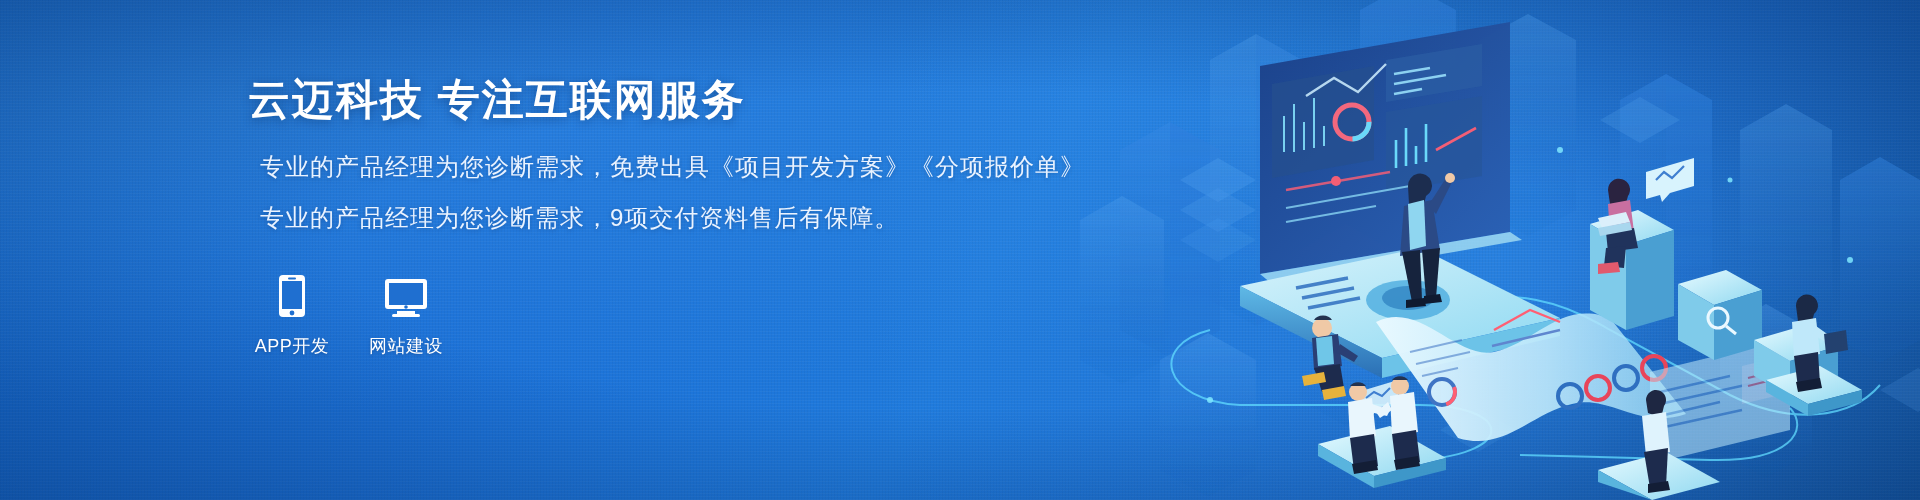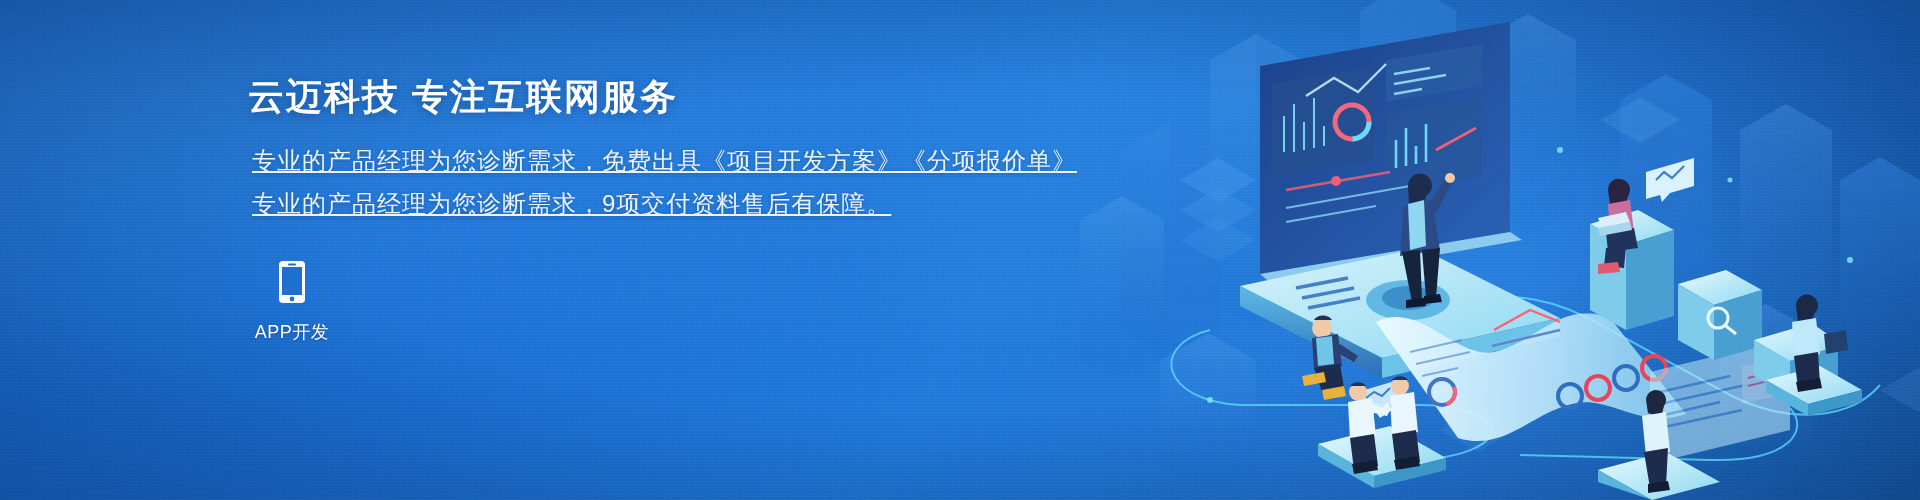--- a/index.html
+++ b/index.html
@@ -25,30 +25,29 @@
   }
   .vignette{
     position:absolute;inset:0;
     background:radial-gradient(ellipse at 50% 50%, rgba(0,0,0,0) 45%, rgba(4,40,92,.38) 100%);
     pointer-events:none;
   }
 
   
   .content{position:absolute;left:248px;top:78px;width:900px;z-index:6;}
   .headline{
-    color:#ffffff;font-size:36px;line-height:1.05;font-weight:bold;
+    color:#ffffff;font-size:42px;line-height:1.05;font-weight:bold;
     letter-spacing:2px;margin:0 0 26px 0;
     text-shadow:0 2px 10px rgba(2,30,70,.35);
     white-space:nowrap;
   }
   .sub-line{
     color:#eaf3ff;font-size:24px;line-height:1.62;letter-spacing:1px;
-    margin:4px;white-space:nowrap;
+    margin:12px;white-space:nowrap;
     text-shadow:0 1px 4px rgba(2,30,70,.28);
-    text-decoration:underline;
   }
   .services{
     display:flex;align-items:flex-start;margin-top:36px;gap:26px;
   }
   .service{
     display:flex;flex-direction:column;align-items:center;width:88px;
   }
   .svc-icon{
     height:44px;display:flex;align-items:flex-end;justify-content:center;
     margin-bottom:16px;
@@ -375,20 +374,32 @@
             <rect x="5" y="7" width="20" height="28" fill="#1f6fd0"></rect>
             <rect x="11" y="3.5" width="8" height="2" rx="1" fill="#1f6fd0"></rect>
             <circle cx="15" cy="39" r="2.4" fill="#1f6fd0"></circle>
           </svg>
         </span>
         <span class="svc-label">APP开发</span>
       </div>
 
 
 
+      <div class="service">
+        <span class="svc-icon">
+          <svg width="44" height="40" viewBox="0 0 44 40">
+            <rect x="1" y="1" width="42" height="30" rx="3" fill="#ffffff"></rect>
+            <rect x="5" y="5" width="34" height="22" fill="#1f6fd0"></rect>
+            <circle cx="22" cy="29" r="1.8" fill="#1f6fd0"></circle>
+            <rect x="13" y="33" width="18" height="4" fill="#ffffff"></rect>
+            <rect x="8" y="36" width="28" height="3" rx="1.5" fill="#ffffff"></rect>
+          </svg>
+        </span>
+        <span class="svc-label">网站建设</span>
+      </div>
 
 
     </div>
   </div>
 
   <div class="texture"></div>
   <div class="vignette"></div>
 </div>
 
 </body></html>

